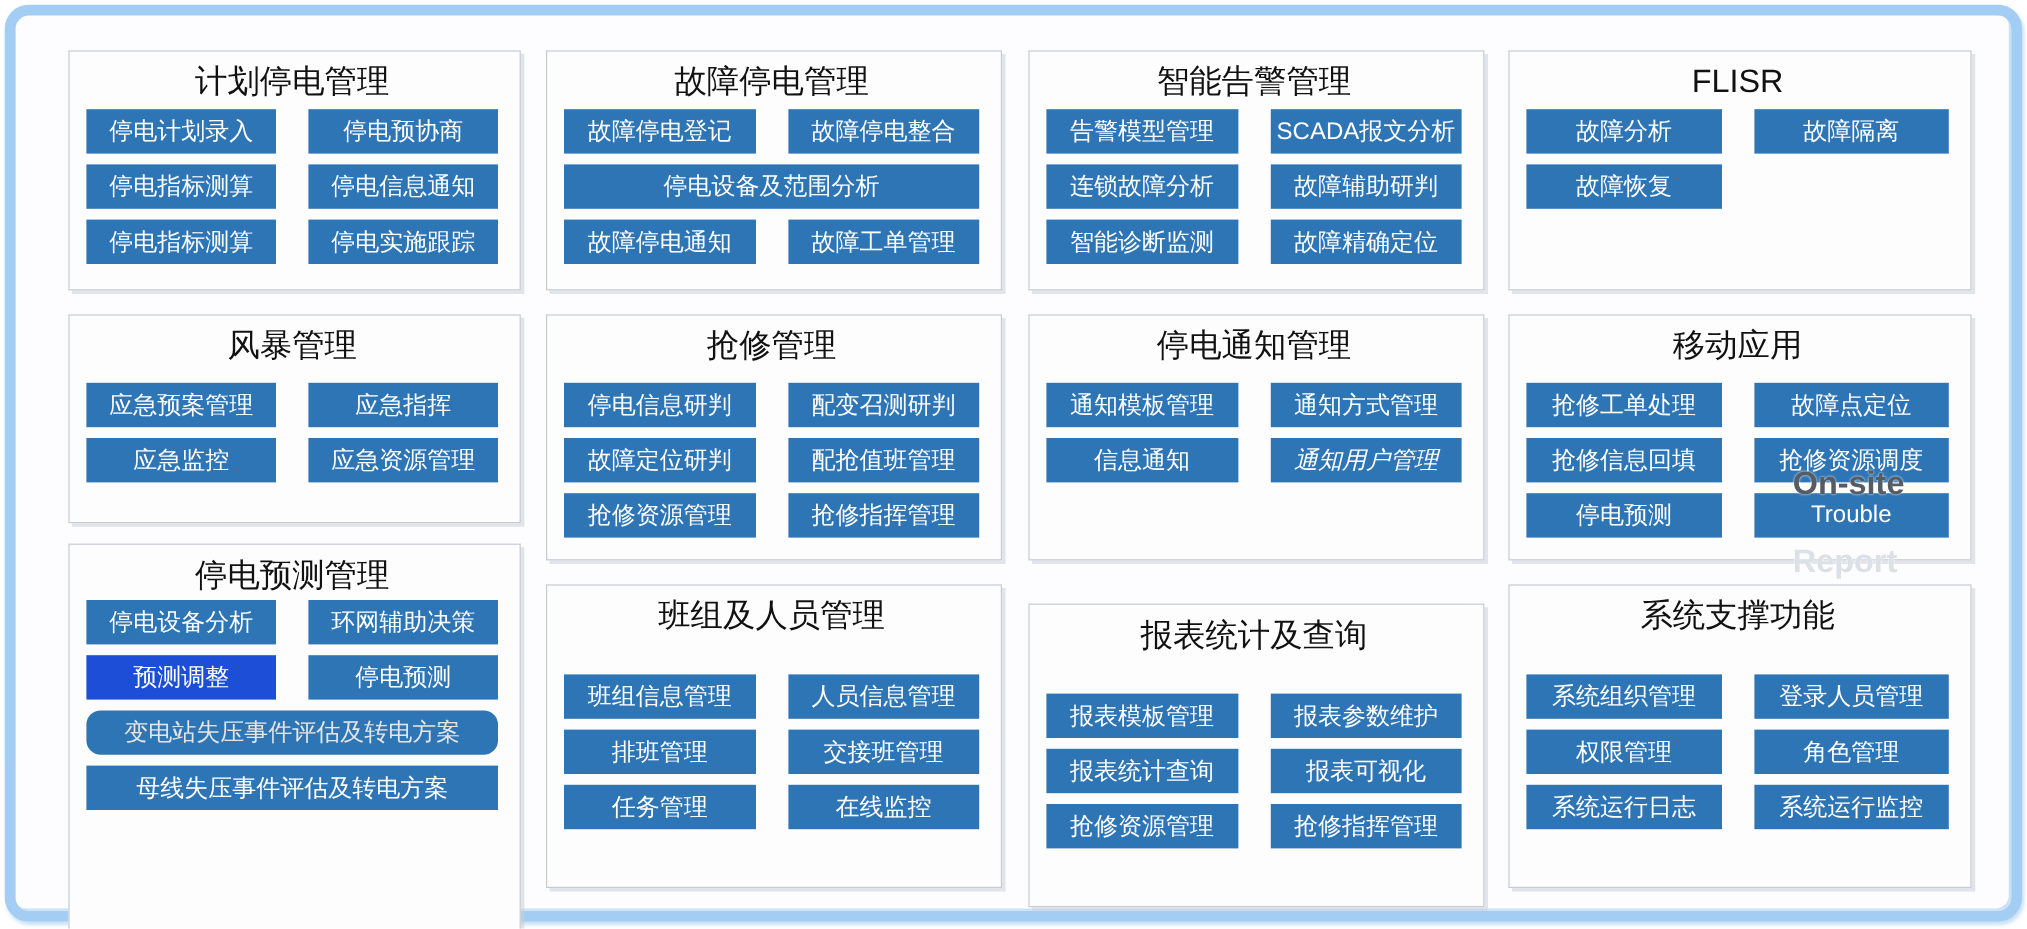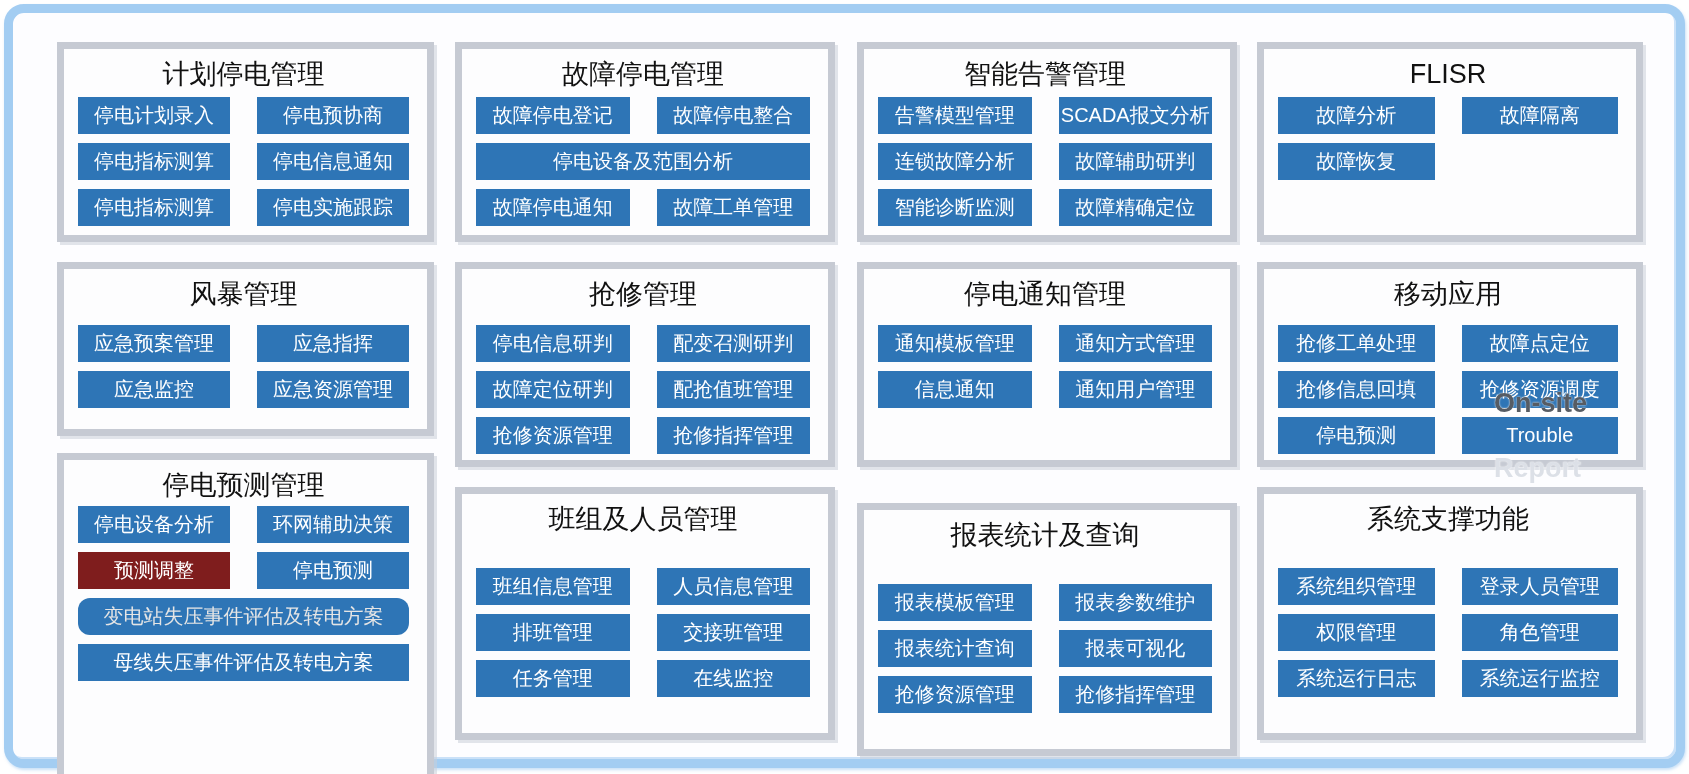--- a/index.html
+++ b/index.html
@@ -15,21 +15,21 @@
     left:4px;top:4px;right:4px;bottom:6px;
     border:9px solid #a3cdf2;
     border-radius:20px;
     box-shadow:inset -2px -2px 0 rgba(140,190,240,.45), 1px 2px 3px rgba(150,195,240,.5);
     background:#fdfdff;
   }
   .panel{
     position:absolute;
     box-sizing:border-box;
     background:#fdfdfe;
-    border:7px solid #be185d;
+    border:1px solid #be185d;
     box-shadow:3px 3px 0 rgba(203,208,216,.55);
     padding:6px 18px 8px 14px;
   }
   .panel-title{
     height:38px;
     line-height:38px;
     text-align:center;
     font-size:27px;
     color:#111111;
     white-space:nowrap;
@@ -160,21 +160,21 @@
     </section>
     <section class="panel" style="left: 857px; top: 262px; width: 380px; height: 205px; background: rgb(253, 253, 254); border-color: rgb(198, 202, 211);">
       <div class="panel-title" style="color: rgb(17, 17, 17); margin-bottom: 12px;">停电通知管理</div>
       <div class="rows">
         <div class="btn-row">
           <div class="btn" style="background: rgb(46, 117, 182); color: rgb(255, 255, 255);">通知模板管理</div>
           <div class="btn" style="background: rgb(46, 117, 182); color: rgb(255, 255, 255);">通知方式管理</div>
         </div>
         <div class="btn-row">
           <div class="btn" style="background: rgb(46, 117, 182); color: rgb(255, 255, 255);">信息通知</div>
-          <div class="btn" style="background: rgb(46, 117, 182); color: rgb(255, 255, 255);">通知用户管理</div>
+          <div class="btn" style="background: rgb(46, 117, 182); color: rgb(255, 255, 255); font-style: italic;">通知用户管理</div>
         </div>
       </div>
     </section>
     <section class="panel" style="left: 1257px; top: 262px; width: 386px; height: 205px; background: rgb(253, 253, 254); border-color: rgb(198, 202, 211);">
       <div class="panel-title" style="color: rgb(17, 17, 17); margin-bottom: 12px;">移动应用</div>
       <div class="rows">
         <div class="btn-row">
           <div class="btn" style="background: rgb(46, 117, 182); color: rgb(255, 255, 255);">抢修工单处理</div>
           <div class="btn" style="background: rgb(46, 117, 182); color: rgb(255, 255, 255);">故障点定位</div>
         </div>
@@ -189,21 +189,21 @@
       </div>
     </section>
     <section class="panel" style="left: 57px; top: 453px; width: 377px; height: 364px; background: rgb(253, 253, 254); border-color: rgb(198, 202, 211); font-family: Liberation Serif, serif;">
       <div class="panel-title" style="color: rgb(17, 17, 17); margin-bottom: 2px;">停电预测管理</div>
       <div class="rows">
         <div class="btn-row">
           <div class="btn" style="background: rgb(46, 117, 182); color: rgb(255, 255, 255);">停电设备分析</div>
           <div class="btn" style="background: rgb(46, 117, 182); color: rgb(255, 255, 255);">环网辅助决策</div>
         </div>
         <div class="btn-row">
-          <div class="btn" style="background: #7f1d1d; color: rgb(255, 255, 255);">预测调整</div>
+          <div class="btn" style="background: #1d4ed8; color: rgb(255, 255, 255);">预测调整</div>
           <div class="btn" style="background: rgb(46, 117, 182); color: rgb(255, 255, 255);">停电预测</div>
         </div>
         <div class="btn-row">
           <div class="btn" style="background: rgb(46, 117, 182); color: #e5e5e5; border-radius: 12px;">变电站失压事件评估及转电方案</div>
         </div>
         <div class="btn-row">
           <div class="btn" style="background: rgb(46, 117, 182); color: rgb(255, 255, 255);">母线失压事件评估及转电方案</div>
         </div>
       </div>
     </section>

